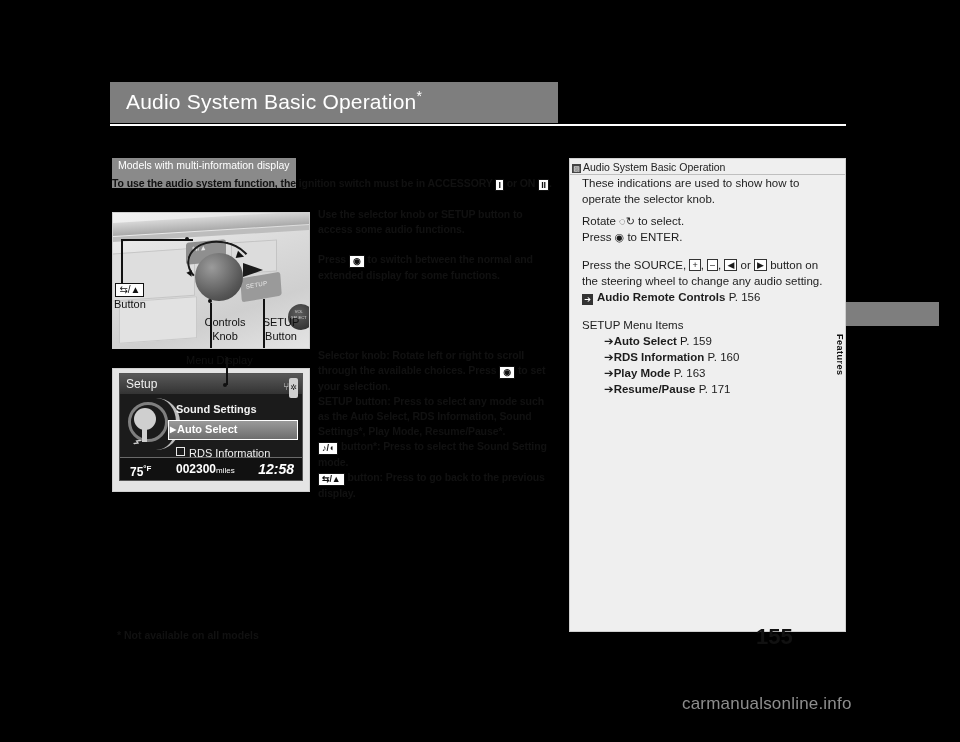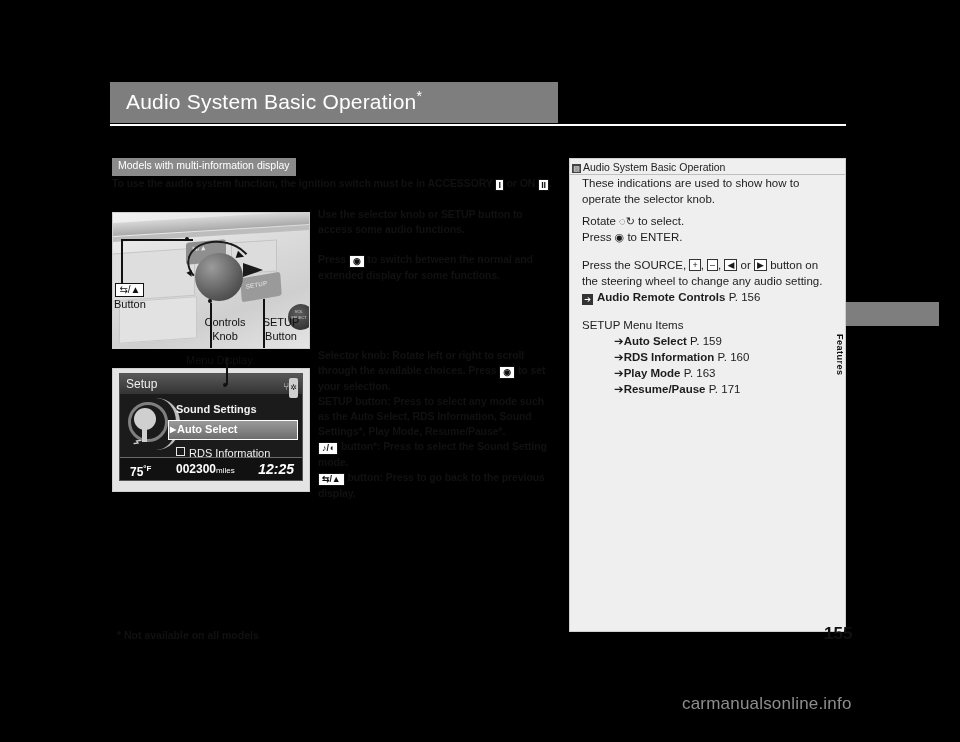--- a/index.html
+++ b/index.html
@@ -48,21 +48,21 @@
     position:absolute;
     left:110px; top:124px;
     width:736px; height:2px;
     background:#ffffff;
   }
 
   
   .badge{
     position:absolute;
     left:112px; top:158px;
-    height:18px;
+    height:30px;
     background:#8a8a8a;
     color:#fff;
     font-size:10.5px;
     line-height:15px;
     padding:0 6px;
     white-space:nowrap;
   }
   .intro{
     position:absolute;
     left:112px; top:176px;
@@ -234,42 +234,42 @@
   .kbox{
     display:inline-block;border:1.3px solid #333;background:#fff;
     font-size:9px;line-height:10px;padding:0 2px;vertical-align:1px;
   }
   .ref{margin-left:22px;}
   .ref .ar{
     display:inline-block;width:11px;height:11px;background:#333;color:#fff;
     font-size:8px;line-height:11px;text-align:center;margin-right:4px;vertical-align:-1px;
   }
   .ref b{font-weight:bold;}
-  .setup-list{margin-left:32px;}
+  .setup-list{margin-left:22px;}
   .setup-list .li{white-space:nowrap;}
 
   
   .tab-band{
     position:absolute;left:846px;top:302px;width:93px;height:24px;background:#7e7e7e;
   }
   .tab-text{
     position:absolute;left:845px;top:334px;width:70px;
     font-size:9px;color:#111;font-weight:bold;
     transform:rotate(90deg);transform-origin:0 0;
     letter-spacing:.5px;
   }
 
   
   .foot-note{
     position:absolute;left:117px;top:629px;
     font-size:10.5px;font-weight:bold;color:#111;
   }
   .page-num{
-    position:absolute;left:824px;top:624px;
-    font-size:17px;font-weight:bold;color:#111;
+    position:absolute;left:756px;top:624px;
+    font-size:22px;font-weight:bold;color:#111;
   }
   .watermark{
     position:absolute;left:682px;top:694px;
     font-size:17px;color:#8d8d8d;letter-spacing:.2px;
   }
 </style>
 </head>
 <body>
 
 <div id="page">
@@ -351,21 +351,21 @@
         <span class="arr">▶</span>
         <span>Auto Select</span>
       </div>
       <div class="d-row r3">
         <span class="chk"></span><span>RDS Information</span>
       </div>
 
       <div class="d-status">
         <span class="d-temp"><span>75</span><sup>°F</sup></span>
         <span class="d-odo"><span>002300</span><span class="u">miles</span></span>
-        <span class="d-clock">12:25</span>
+        <span class="d-clock">12:58</span>
       </div>
     </div>
     <div class="lead" style="left:113px;top:-12px;width:1.6px;height:28px;background:#111;"></div>
     <div class="dot" style="left:110px;top:14px;background:#111;"></div>
   </div>
 
   <div class="mid mid-a">Use the selector knob or SETUP button to access some audio functions.</div>
   <div class="mid mid-b">
     <span>Press</span>
     <span class="inlbox">◉</span>

